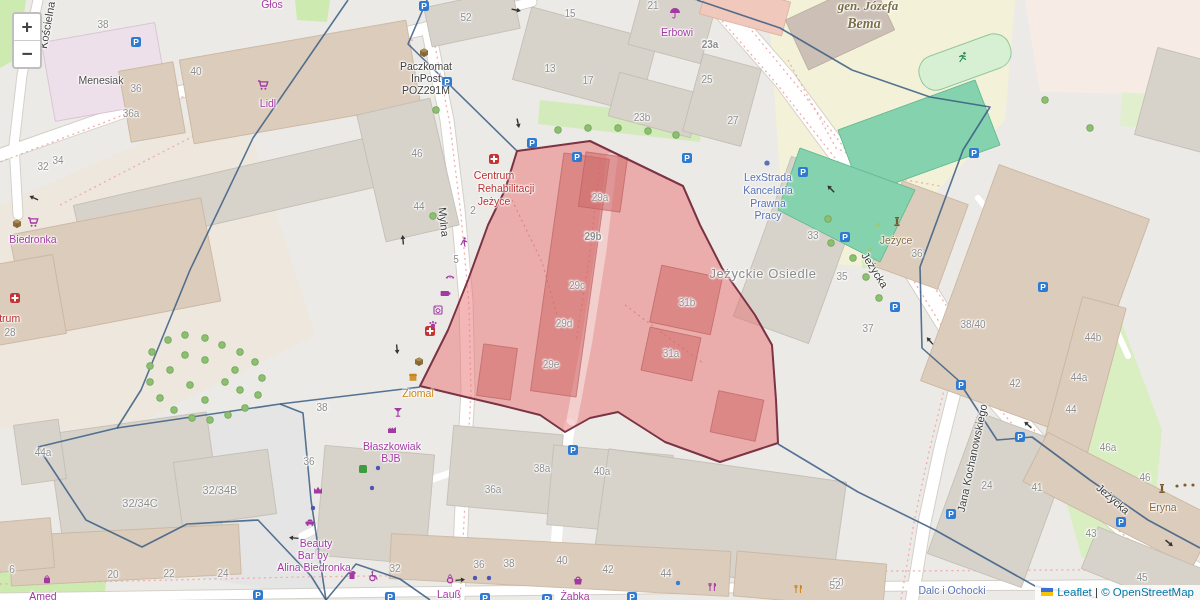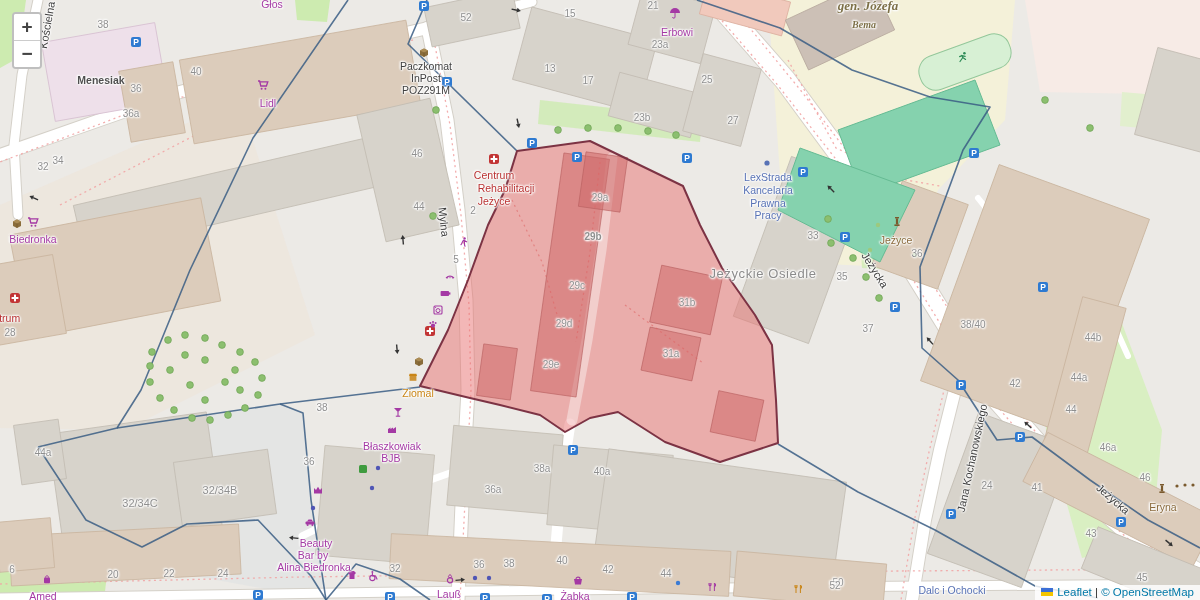--- a/index.html
+++ b/index.html
@@ -431,37 +431,37 @@
   </svg>
 
   <div id="labels-layer">
       <div class="maplabel shop" style="left: 272px; top: 4px; transform: translate(-50%, -50%);">Głos</div>
       <div class="maplabel num" style="left: 103px; top: 24px; transform: translate(-50%, -50%);">38</div>
       <div class="maplabel num" style="left: 196px; top: 71px; transform: translate(-50%, -50%);">40</div>
       <div class="maplabel num" style="left: 136px; top: 88px; transform: translate(-50%, -50%);">36</div>
       <div class="maplabel num" style="left: 131px; top: 113px; transform: translate(-50%, -50%);">36a</div>
       <div class="maplabel num" style="left: 58px; top: 144px; transform: translate(-50%, -50%); margin-top: 16px;">34</div>
       <div class="maplabel num" style="left: 43px; top: 166px; transform: translate(-50%, -50%);">32</div>
-      <div class="maplabel name" style="left: 101px; top: 80px; transform: translate(-50%, -50%); font-weight: bold;">Menesiak</div>
+      <div class="maplabel name" style="left: 101px; top: 80px; transform: translate(-50%, -50%);">Menesiak</div>
       <div class="maplabel shop" style="left: 268px; top: 103px; transform: translate(-50%, -50%);">Lidl</div>
       <div class="maplabel poi" style="left: 426px; top: 66px; transform: translate(-50%, -50%);">Paczkomat</div>
       <div class="maplabel poi" style="left: 426px; top: 78px; transform: translate(-50%, -50%);">InPost</div>
       <div class="maplabel poi" style="left: 426px; top: 90px; transform: translate(-50%, -50%);">POZ291M</div>
       <div class="maplabel num" style="left: 466px; top: 17px; transform: translate(-50%, -50%);">52</div>
       <div class="maplabel num" style="left: 550px; top: 68px; transform: translate(-50%, -50%);">13</div>
       <div class="maplabel num" style="left: 588px; top: 80px; transform: translate(-50%, -50%);">17</div>
       <div class="maplabel num" style="left: 570px; top: 13px; transform: translate(-50%, -50%);">15</div>
       <div class="maplabel num" style="left: 653px; top: 5px; transform: translate(-50%, -50%);">21</div>
-      <div class="maplabel num" style="left: 660px; top: 44px; transform: translate(-50%, -50%);">23a</div>
+      <div class="maplabel num" style="left: 710px; top: 44px; transform: translate(-50%, -50%); font-weight: bold;">23a</div>
       <div class="maplabel shop" style="left: 677px; top: 32px; transform: translate(-50%, -50%);">Erbowi</div>
       <div class="maplabel num" style="left: 642px; top: 117px; transform: translate(-50%, -50%);">23b</div>
       <div class="maplabel num" style="left: 707px; top: 79px; transform: translate(-50%, -50%);">25</div>
       <div class="maplabel num" style="left: 733px; top: 120px; transform: translate(-50%, -50%);">27</div>
       <div class="maplabel olive" style="left: 868px; top: 6px; transform: translate(-50%, -50%);">gen. Józefa</div>
-      <div class="maplabel olive" style="left: 864px; top: 24px; transform: translate(-50%, -50%); font-size: 10px;">Bema</div>
+      <div class="maplabel olive" style="left: 864px; top: 24px; transform: translate(-50%, -50%); font-size: 14px;">Bema</div>
       <div class="maplabel street" style="left: 47px; top: 25px; transform: translate(-50%, -50%) rotate(-80deg);">Kościelna</div>
       <div class="maplabel shop" style="left: 33px; top: 239px; transform: translate(-50%, -50%);">Biedronka</div>
       <div class="maplabel health" style="left: 0px; top: 318px; transform: translate(-50%, -50%);">Centrum</div>
       <div class="maplabel num" style="left: 10px; top: 332px; transform: translate(-50%, -50%);">28</div>
       <div class="maplabel num" style="left: 417px; top: 153px; transform: translate(-50%, -50%);">46</div>
       <div class="maplabel num" style="left: 419px; top: 206px; transform: translate(-50%, -50%);">44</div>
       <div class="maplabel num" style="left: 473px; top: 210px; transform: translate(-50%, -50%);">2</div>
       <div class="maplabel num" style="left: 456px; top: 259px; transform: translate(-50%, -50%);">5</div>
       <div class="maplabel street" style="left: 444px; top: 222px; transform: translate(-50%, -50%) rotate(84deg);">Mylna</div>
       <div class="maplabel health" style="left: 494px; top: 175px; transform: translate(-50%, -50%);">Centrum</div>

